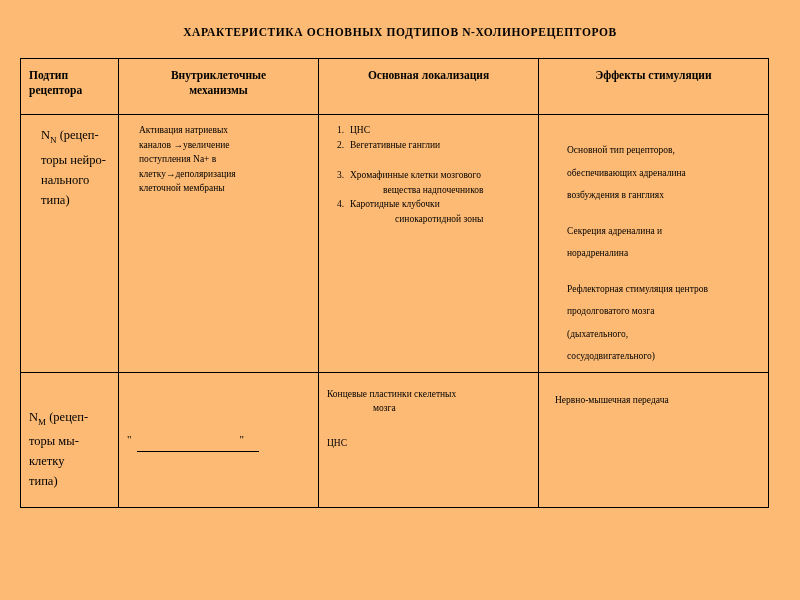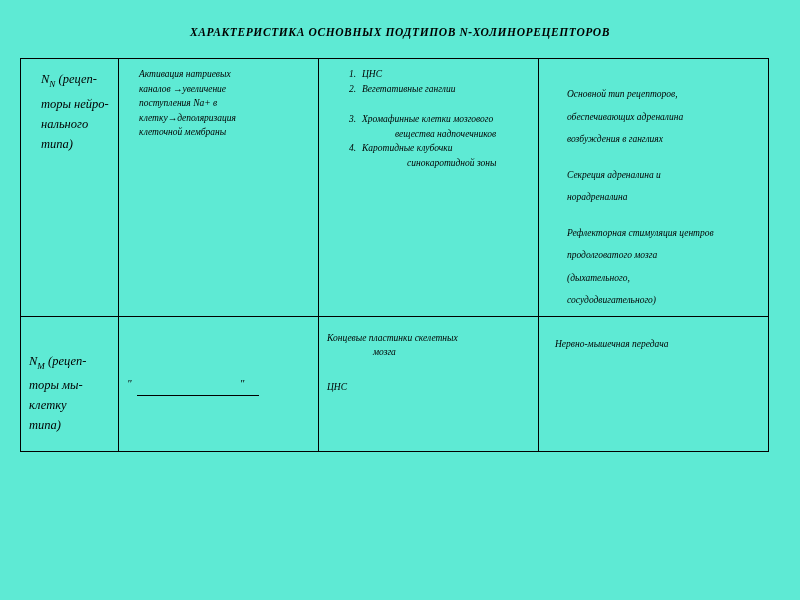--- a/index.html
+++ b/index.html
@@ -4,25 +4,24 @@
 <style>
   html, body {
     margin: 0;
     padding: 0;
     background: #ffffff;
   }
   .page {
     position: relative;
     width: 800px;
     height: 600px;
-    background: #5eead4;
+    background: #fdba74;
     overflow: hidden;
     font-family: "Liberation Serif", "DejaVu Serif", serif;
     color: #000000;
-    font-style: italic;
   }
   .doc-title {
     position: absolute;
     left: 0;
     top: 26px;
     width: 800px;
     text-align: center;
     font-family: "Liberation Serif", "DejaVu Serif", serif;
     font-weight: bold;
     font-size: 11.5px;
@@ -78,21 +77,21 @@
     line-height: 14.5px;
     padding: 8px 8px 0 6px;
   }
   .cell-4 {
     font-size: 9.5px;
     line-height: 14.5px;
     padding: 20px 8px 0 8px;
   }
 
   .loc-list { margin: 0; padding: 0; list-style: none; }
-  .loc-list li { margin: 0 0 0 12px; }
+  .loc-list li { margin: 0 0 0 0; }
   .loc-num { display: inline-block; width: 13px; }
   .loc-ind { display: block; padding-left: 46px; }
   .loc-ind2 { display: block; padding-left: 58px; }
   .gap-md { height: 16px; }
 
   .eff-line { margin: 8px; }
   .eff-gap { height: 5px; }
 
   
   tr.row-n td { height: 170px; padding-left: 12px; }
@@ -135,20 +134,36 @@
 
   <table class="main-table">
     <colgroup>
       <col class="col1">
         <col class="col2">
         <col class="col3">
         <col class="col4">
     </colgroup>
     <tbody>
 
+      <tr class="header-row">
+        <td>
+          <div class="hdr left">Подтип</div>
+          <div class="hdr left" style="padding-top:0">рецептора</div>
+        </td>
+        <td>
+          <div class="hdr center">Внутриклеточные</div>
+          <div class="hdr center" style="padding-top:0">механизмы</div>
+        </td>
+        <td>
+          <div class="hdr center">Основная локализация</div>
+        </td>
+        <td>
+          <div class="hdr center">Эффекты стимуляции</div>
+        </td>
+      </tr>
 
       <tr class="row-n">
         <td>
           <div class="cell-1">
             <div><span>N</span><span class="rn-sub">N</span><span> (рецеп-</span></div>
             <div>торы нейро-</div>
             <div>нального</div>
             <div>типа)</div>
           </div>
         </td>

